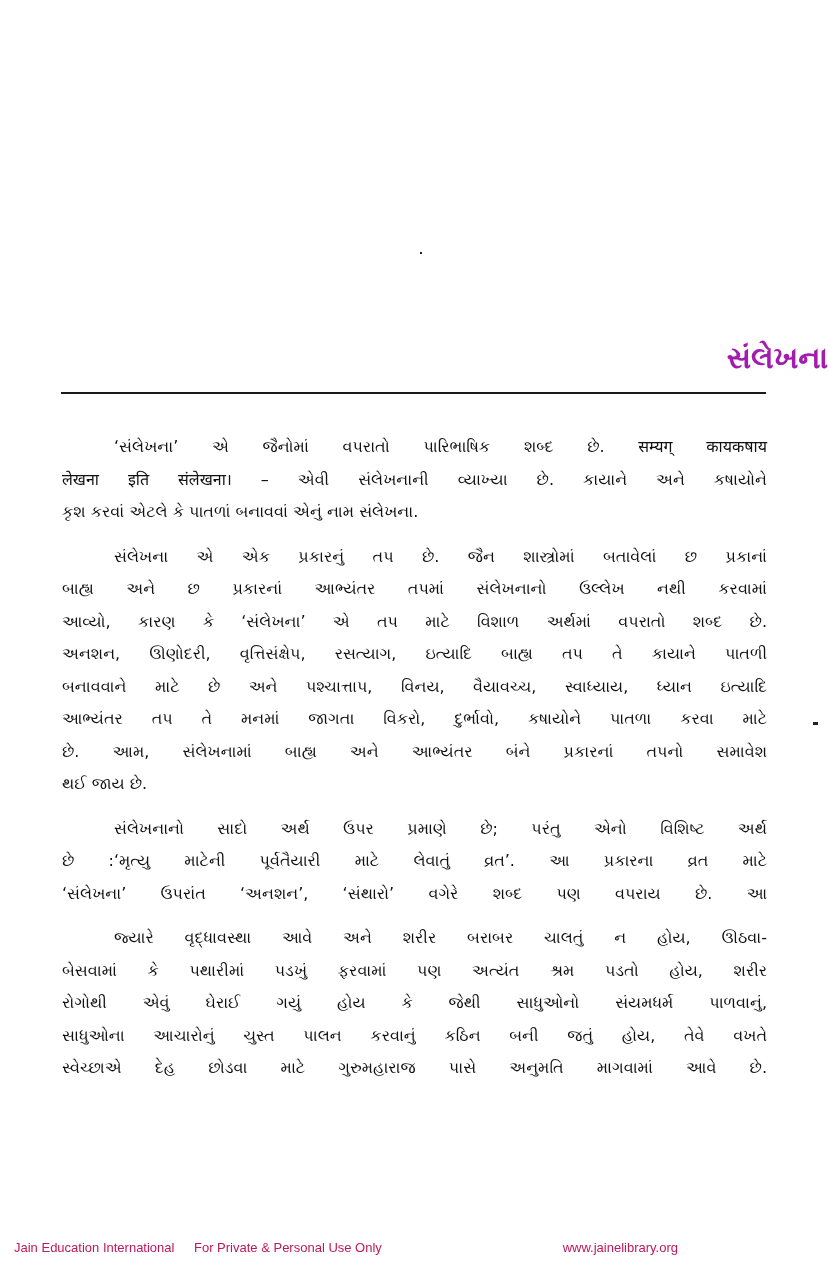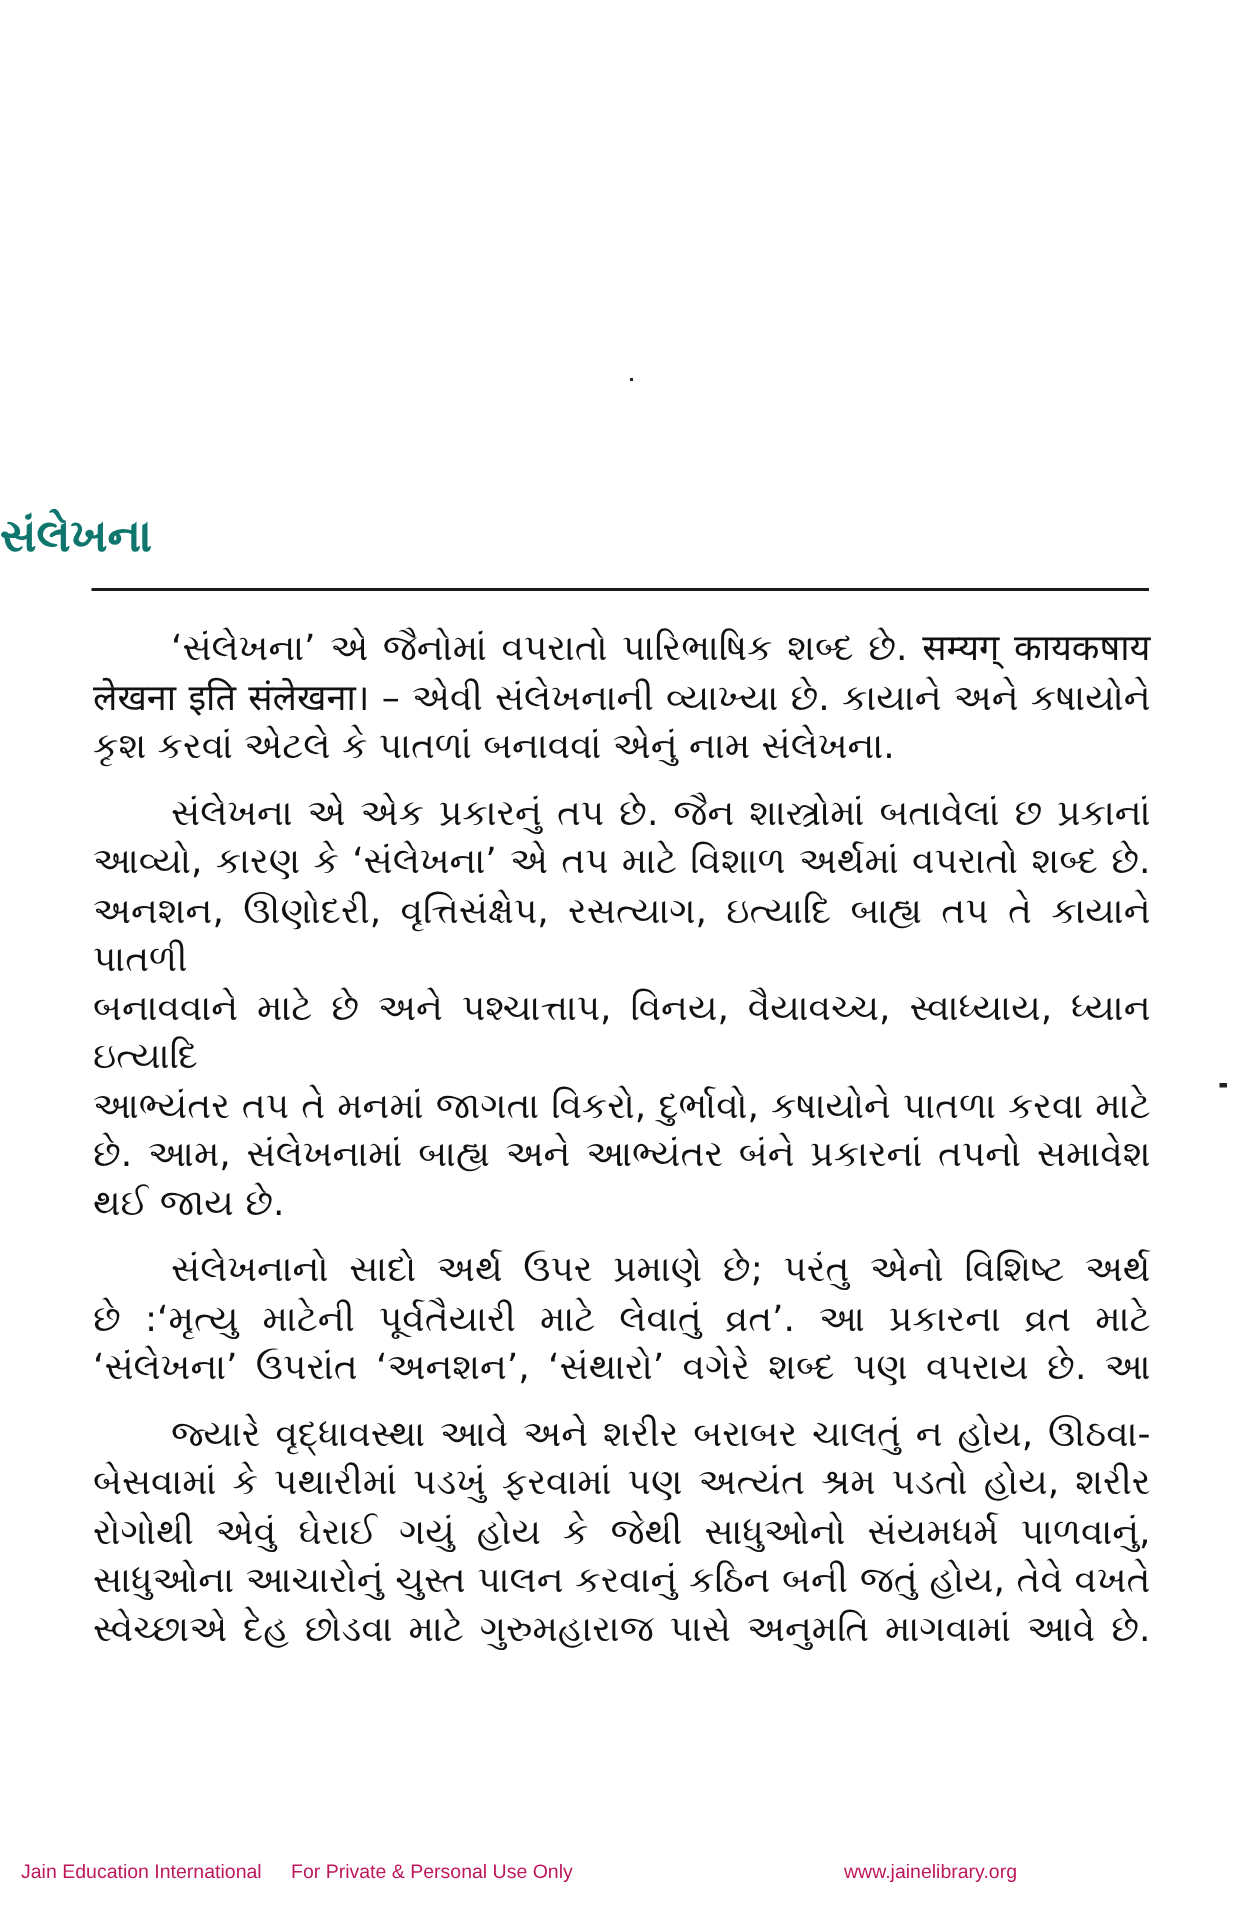--- a/index.html
+++ b/index.html
@@ -2,30 +2,30 @@
 <html><head>
   <meta charset="utf-8">
   <style>
     html, body { margin: 0; padding: 0; background: #ffffff; }
     body {
       width: 828px; height: 1278px; position: relative; overflow: hidden;
       font-family: "DejaVu Sans", sans-serif; color: #111111;
     }
     .page-title {
       position: absolute; left: 0; width: 828px; top: 338px;
-      text-align: left; font-size: 30px; font-weight: bold; line-height: 40px;
-      color: #0f766e;
+      text-align: right; font-size: 30px; font-weight: bold; line-height: 40px;
+      color: #a21caf;
     }
     .title-rule {
       position: absolute; left: 61px; width: 705px; top: 392px; height: 0;
       border-top: 2px solid #1a1a1a;
     }
     .content {
-      position: absolute; left: 62px; width: 705px; top: 416px;
-      font-size: 24px; line-height: 32.5px; text-align: justify;
+      position: absolute; left: 62px; width: 705px; top: 431px;
+      font-size: 16px; line-height: 32.5px; text-align: justify;
     }
     .para { margin: 0 0 12px 0; text-indent: 52px; }
     .para .line { display: block; text-indent: 0; text-align-last: justify; }
     .para .line.first { padding-left: 52px; }
     .para .line.last { text-align-last: left; }
     .speck { position: absolute; background: #222; }
     .footer {
       position: absolute; top: 1240px; left: 0; width: 700px; height: 18px;
       font-family: Liberation Sans, sans-serif; font-size: 13px; color: #be185d;
     }
@@ -44,20 +44,21 @@
 <div class="speck" style="left:813px;top:722px;width:5px;height:3px;"></div>
 
 <div class="content">
   <p class="para">
     <span class="line first">‘સંલેખના’ એ જૈનોમાં વપરાતો પારિભાષિક શબ્દ છે. सम्यग् कायकषाय</span>
     <span class="line">लेखना इति संलेखना। – એવી સંલેખનાની વ્યાખ્યા છે. કાયાને અને કષાયોને</span>
     <span class="line last">કૃશ કરવાં એટલે કે પાતળાં બનાવવાં એનું નામ સંલેખના.</span>
   </p>
   <p class="para">
     <span class="line first">સંલેખના એ એક પ્રકારનું તપ છે. જૈન શાસ્ત્રોમાં બતાવેલાં છ પ્રકાનાં</span>
+    <span class="line">બાહ્ય અને છ પ્રકારનાં આભ્યંતર તપમાં સંલેખનાનો ઉલ્લેખ નથી કરવામાં</span>
     <span class="line">આવ્યો, કારણ કે ‘સંલેખના’ એ તપ માટે વિશાળ અર્થમાં વપરાતો શબ્દ છે.</span>
     <span class="line">અનશન, ઊણોદરી, વૃત્તિસંક્ષેપ, રસત્યાગ, ઇત્યાદિ બાહ્ય તપ તે કાયાને પાતળી</span>
     <span class="line">બનાવવાને માટે છે અને પશ્ચાત્તાપ, વિનય, વૈયાવચ્ચ, સ્વાધ્યાય, ધ્યાન ઇત્યાદિ</span>
     <span class="line">આભ્યંતર તપ તે મનમાં જાગતા વિકરો, દુર્ભાવો, કષાયોને પાતળા કરવા માટે</span>
     <span class="line">છે. આમ, સંલેખનામાં બાહ્ય અને આભ્યંતર બંને પ્રકારનાં તપનો સમાવેશ</span>
     <span class="line last">થઈ જાય છે.</span>
   </p>
   <p class="para">
     <span class="line first">સંલેખનાનો સાદો અર્થ ઉપર પ્રમાણે છે; પરંતુ એનો વિશિષ્ટ અર્થ</span>
     <span class="line">છે :‘મૃત્યુ માટેની પૂર્વતૈયારી માટે લેવાતું વ્રત’. આ પ્રકારના વ્રત માટે</span>

